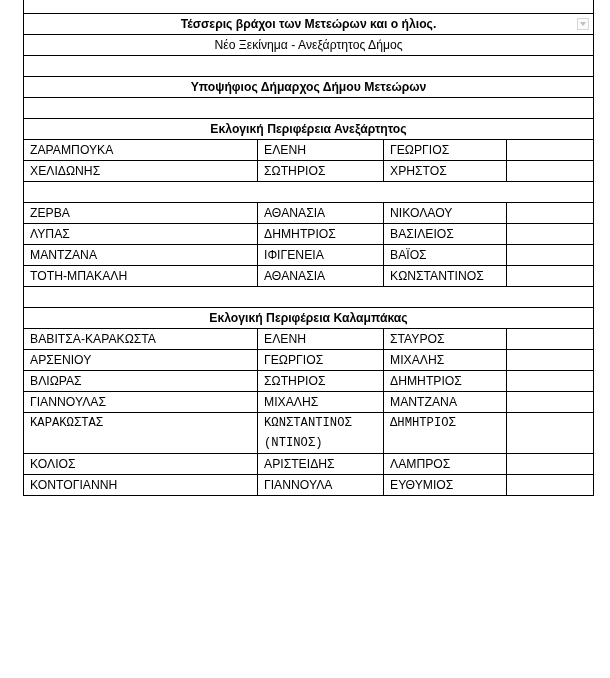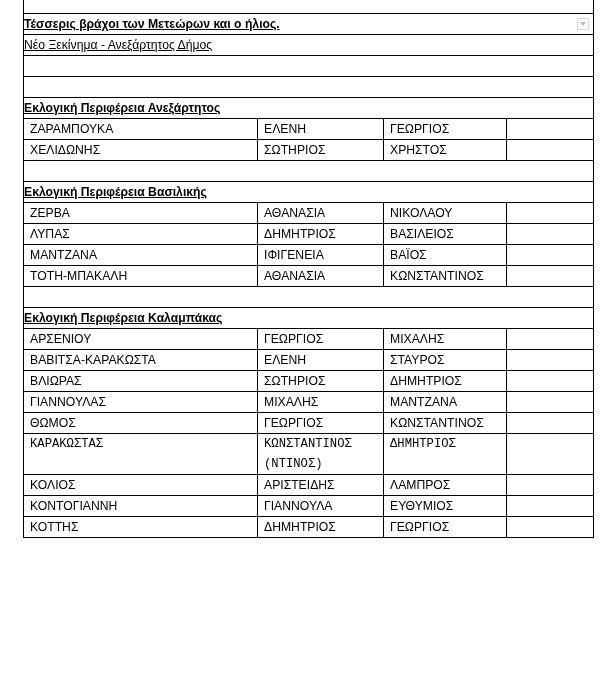--- a/index.html
+++ b/index.html
@@ -2,21 +2,21 @@
 <html><head>
 <meta charset="utf-8">
 <style>
   html, body { margin: 0; padding: 0; background: #ffffff; }
   body { width: 610px; height: 678px; position: relative; overflow: hidden;
          font-family: "Liberation Sans", sans-serif; color: #000; }
   #sheet { position: absolute; left: 23px; top: -8px; width: 570px;
            border-collapse: collapse; table-layout: fixed; }
   #sheet td { border: 1.3px solid #000; font-size: 12.2px; padding: 0 0 0 6px;
               height: 20px; line-height: 20px; vertical-align: top; white-space: nowrap; overflow: hidden; }
-  #sheet td.center { text-align: left; padding-left: 0; text-decoration: underline; }
+  #sheet td.center { text-align: center; padding-left: 0; }
   #sheet td.bold { font-weight: bold; }
   #sheet tr.blank td { height: 20px; }
   #sheet tr.tall td { height: 40px; font-family: Liberation Mono, monospace; }
   #sheet td.wrap { white-space: normal; line-height: 20px; }
   col.c1 { width: 234px; } col.c2 { width: 126px; } col.c3 { width: 123px; } col.c4 { width: 87px; }
   .dd { position: absolute; right: 4px; top: 4px; width: 10px; height: 10px; border: 1px solid #d8d8d8;
         background: #fafafa; }
   .dd::after { content: ""; position: absolute; left: 2px; top: 3px; border-left: 3px solid transparent;
                border-right: 3px solid transparent; border-top: 4px solid #c0c0c0; }
   .rel { position: relative; }
@@ -40,43 +40,43 @@
         <span>Τέσσερις  βράχοι των Μετεώρων και ο ήλιος.</span>
         <span class="dd"></span>
       </td>
     </tr>
     <tr>
       <td colspan="4" class="center">Νέο Ξεκίνημα - Ανεξάρτητος Δήμος</td>
     </tr>
   <tr class="blank">
         <td colspan="4"></td>
       </tr>
+      <tr>
+        <td colspan="4" class="center bold">Υποψήφιος Δήμαρχος Δήμου Μετεώρων</td>
+      </tr>
       <tr class="blank">
         <td colspan="4"></td>
       </tr>
       <tr>
         <td colspan="4" class="center bold">Εκλογική Περιφέρεια Ανεξάρτητος</td>
       </tr>
       <tr>
         <td>ΖΑΡΑΜΠΟΥΚΑ</td>
         <td>ΕΛΕΝΗ</td>
         <td>ΓΕΩΡΓΙΟΣ</td>
         <td></td>
       </tr>
       <tr>
         <td>ΧΕΛΙΔΩΝΗΣ</td>
         <td>ΣΩΤΗΡΙΟΣ</td>
         <td>ΧΡΗΣΤΟΣ</td>
         <td></td>
       </tr>
       <tr class="blank">
         <td colspan="4"></td>
-      </tr>
-      <tr>
-        <td colspan="4" class="center bold">Εκλογική Περιφέρεια Βασιλικής</td>
       </tr>
       <tr>
         <td>ΖΕΡΒΑ</td>
         <td>ΑΘΑΝΑΣΙΑ</td>
         <td>ΝΙΚΟΛΑΟΥ</td>
         <td></td>
       </tr>
       <tr>
         <td>ΛΥΠΑΣ</td>
         <td>ΔΗΜΗΤΡΙΟΣ</td>
@@ -95,67 +95,55 @@
         <td>ΚΩΝΣΤΑΝΤΙΝΟΣ</td>
         <td></td>
       </tr>
       <tr class="blank">
         <td colspan="4"></td>
       </tr>
       <tr>
         <td colspan="4" class="center bold">Εκλογική Περιφέρεια Καλαμπάκας</td>
       </tr>
       <tr>
+        <td>ΒΑΒΙΤΣΑ-ΚΑΡΑΚΩΣΤΑ</td>
+        <td>ΕΛΕΝΗ</td>
+        <td>ΣΤΑΥΡΟΣ</td>
+        <td></td>
+      </tr>
+      <tr>
         <td>ΑΡΣΕΝΙΟΥ</td>
         <td>ΓΕΩΡΓΙΟΣ</td>
         <td>ΜΙΧΑΛΗΣ</td>
-        <td></td>
-      </tr>
-      <tr>
-        <td>ΒΑΒΙΤΣΑ-ΚΑΡΑΚΩΣΤΑ</td>
-        <td>ΕΛΕΝΗ</td>
-        <td>ΣΤΑΥΡΟΣ</td>
         <td></td>
       </tr>
       <tr>
         <td>ΒΛΙΩΡΑΣ</td>
         <td>ΣΩΤΗΡΙΟΣ</td>
         <td>ΔΗΜΗΤΡΙΟΣ</td>
         <td></td>
       </tr>
       <tr>
         <td>ΓΙΑΝΝΟΥΛΑΣ</td>
         <td>ΜΙΧΑΛΗΣ</td>
         <td>ΜΑΝΤΖΑΝΑ</td>
-        <td></td>
-      </tr>
-      <tr>
-        <td>ΘΩΜΟΣ</td>
-        <td>ΓΕΩΡΓΙΟΣ</td>
-        <td>ΚΩΝΣΤΑΝΤΙΝΟΣ</td>
         <td></td>
       </tr>
       <tr class="tall">
         <td class="wrap">ΚΑΡΑΚΩΣΤΑΣ</td>
         <td class="wrap">ΚΩΝΣΤΑΝΤΙΝΟΣ (ΝΤΙΝΟΣ)</td>
         <td class="wrap">ΔΗΜΗΤΡΙΟΣ</td>
         <td></td>
       </tr>
       <tr>
         <td>ΚΟΛΙΟΣ</td>
         <td>ΑΡΙΣΤΕΙΔΗΣ</td>
         <td>ΛΑΜΠΡΟΣ</td>
         <td></td>
       </tr>
       <tr>
         <td>ΚΟΝΤΟΓΙΑΝΝΗ</td>
         <td>ΓΙΑΝΝΟΥΛΑ</td>
         <td>ΕΥΘΥΜΙΟΣ</td>
         <td></td>
       </tr>
-      <tr>
-        <td>ΚΟΤΤΗΣ</td>
-        <td>ΔΗΜΗΤΡΙΟΣ</td>
-        <td>ΓΕΩΡΓΙΟΣ</td>
-        <td></td>
-      </tr>
     </tbody>
 </table>
 
 </body></html>

